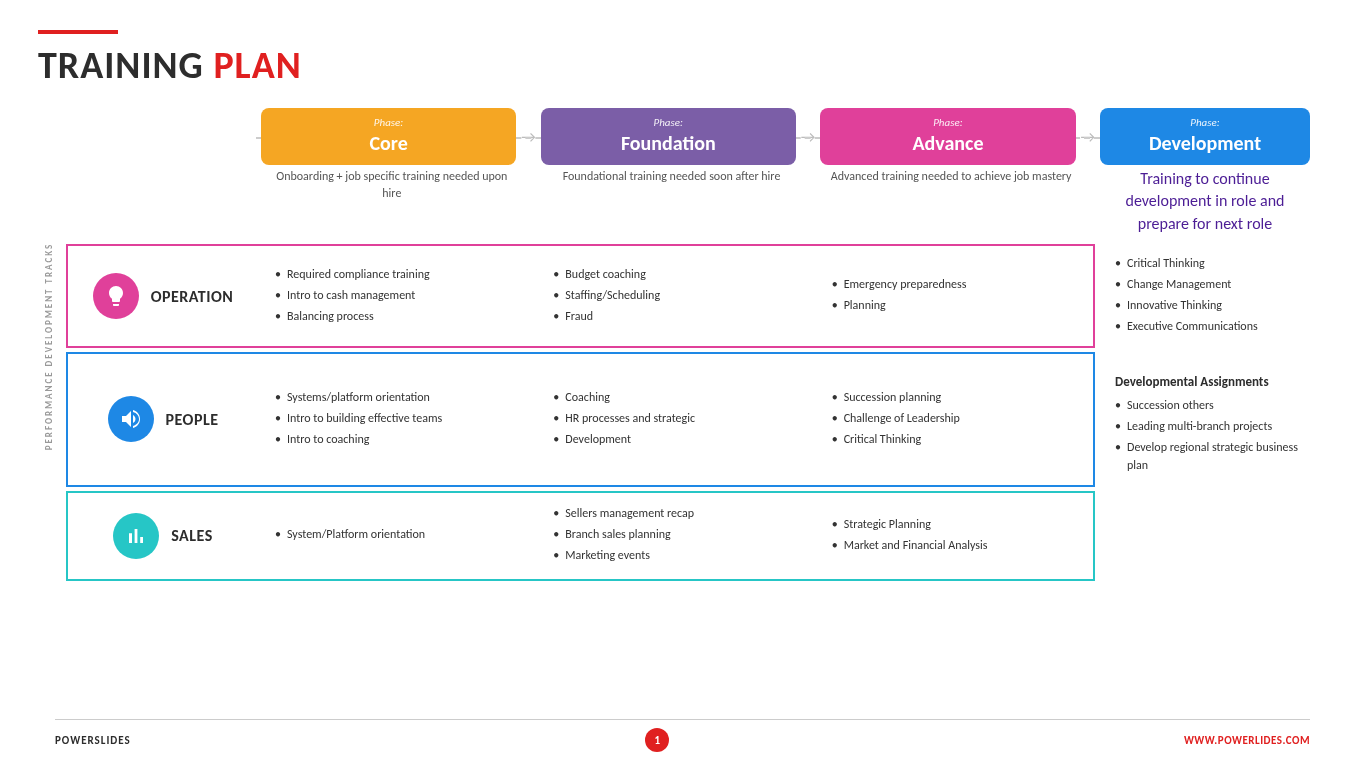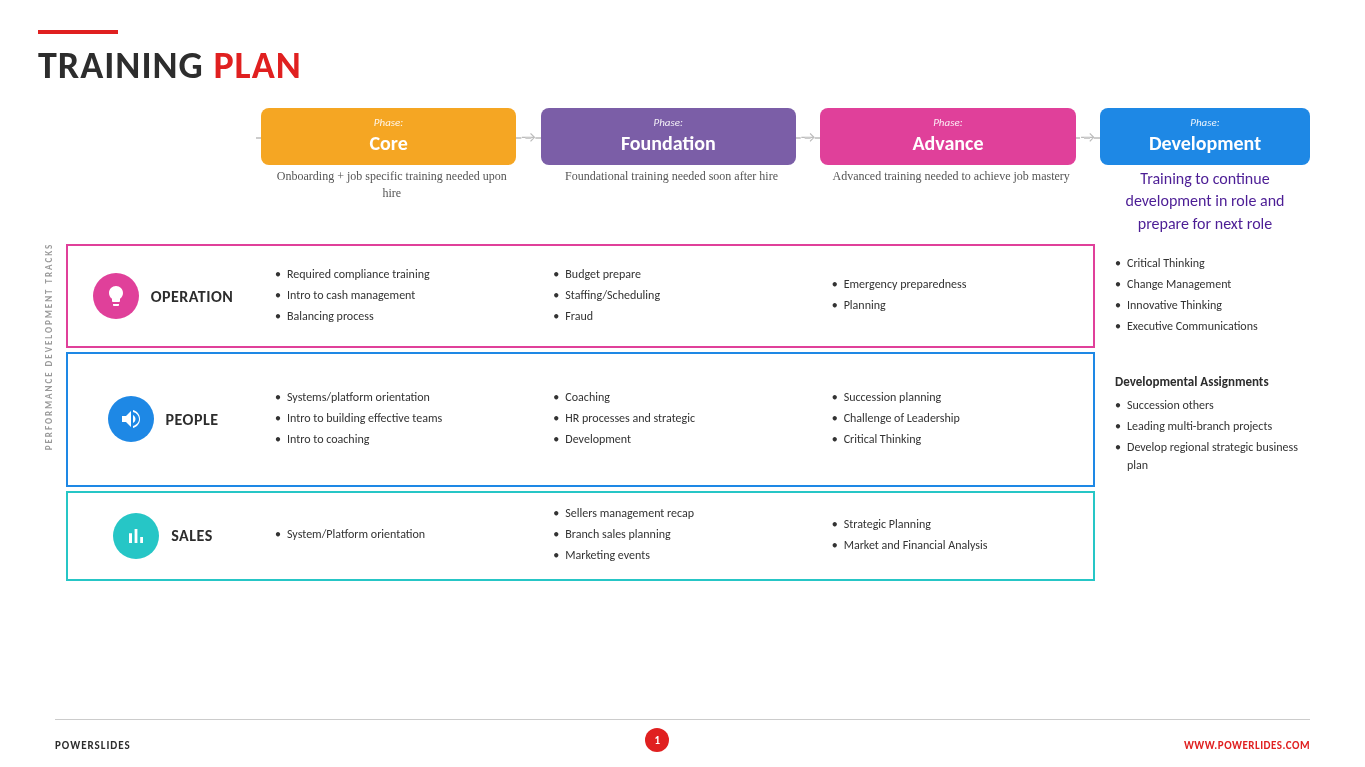--- a/index.html
+++ b/index.html
@@ -102,21 +102,20 @@
     .phase-development { background: #1e88e5; }
 
     .desc-col {
       flex: 1;
       margin: 0 5px;
       text-align: center;
       font-size: 12px;
       color: #555;
       line-height: 1.4;
       padding: 0 5px;
-      font-family: Liberation Serif, serif;
     }
 
     
     .track-rows {
       display: flex;
       flex-direction: column;
       gap: 0;
     }
 
     
@@ -232,21 +231,21 @@
       margin-bottom: 4px;
     }
 
     
     .footer {
       position: absolute;
       bottom: 15px;
       left: 55px;
       right: 55px;
       display: flex;
-      align-items: flex-end;
+      align-items: center;
       justify-content: space-between;
       border-top: 1px solid #ccc;
       padding-top: 8px;
       gap: 28px;
     }
 
     .footer-left {
       font-size: 11px;
       font-weight: 800;
       color: #2d2d2d;
@@ -420,21 +419,21 @@
             <div class="track-cell">
               <ul>
                 <li><span>Required compliance training</span></li>
                 <li><span>Intro to cash management</span></li>
                 <li><span>Balancing process</span></li>
               </ul>
             </div>
 
             <div class="track-cell">
               <ul>
-                <li><span>Budget prepare</span></li>
+                <li><span>Budget coaching</span></li>
                 <li><span>Staffing/Scheduling</span></li>
                 <li><span>Fraud</span></li>
               </ul>
             </div>
 
             <div class="track-cell">
               <ul>
                 <li><span>Emergency preparedness</span></li>
                 <li><span>Planning</span></li>
               </ul>

